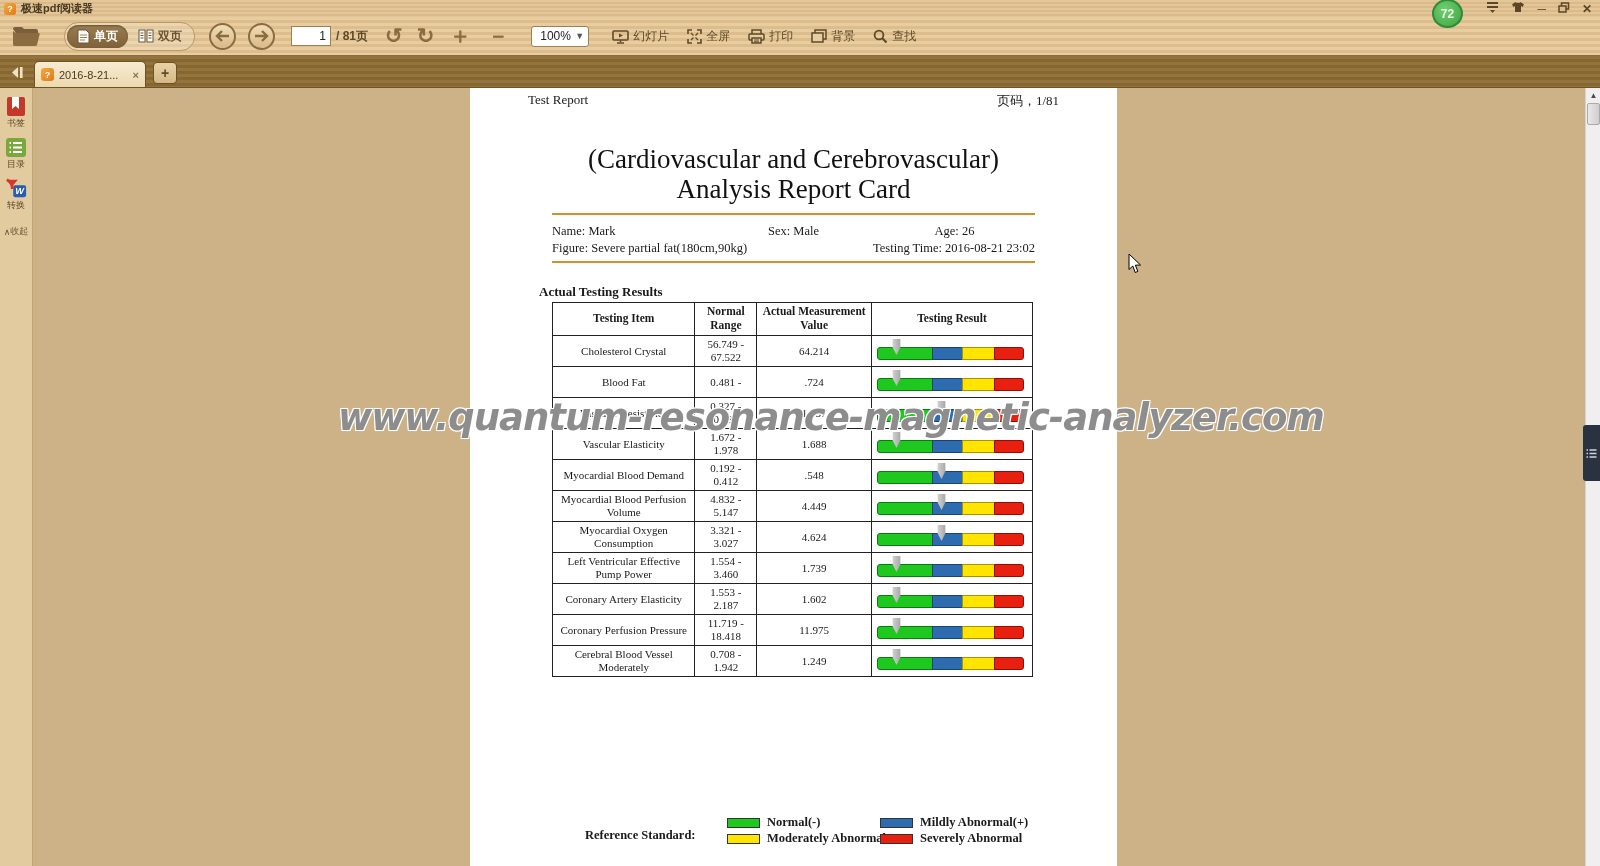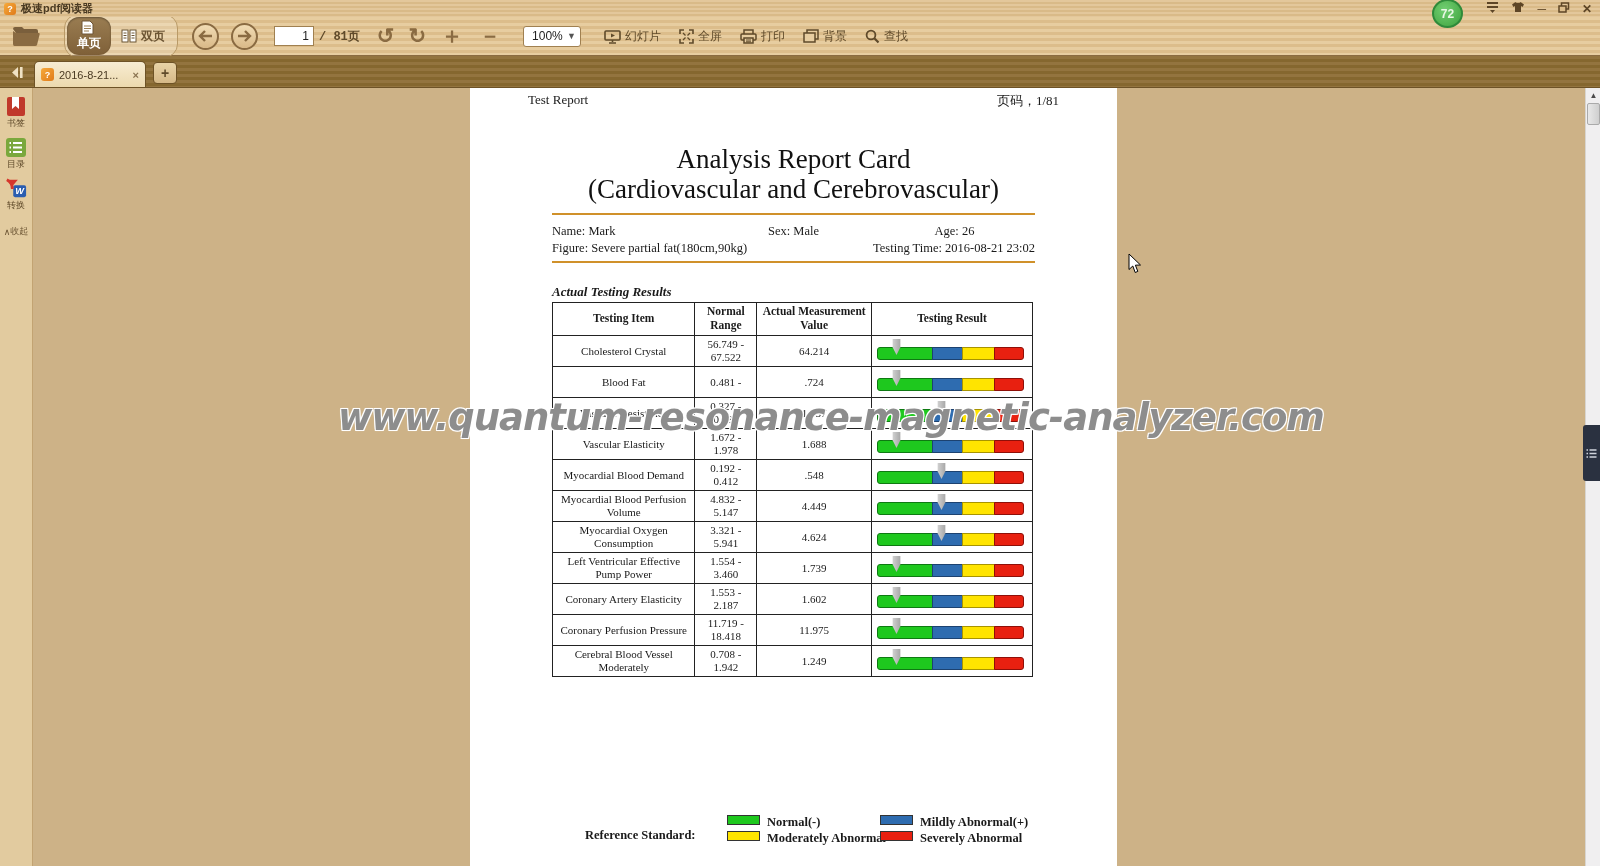--- a/index.html
+++ b/index.html
@@ -24,27 +24,27 @@
   .toolbar{ position:absolute; left:0; top:17px; width:1600px; height:39px;
     background:repeating-linear-gradient(180deg,#e7cda0 0 3px,#dcbd8b 3px 6px);
     border-bottom:1px solid #8a6b42; display:flex; align-items:center; z-index:20; color:#5f4a2a;}
   .tb-icon{ display:inline-flex; align-items:center; justify-content:center; }
   .tb-label{ font-size:12px; font-weight:normal; color:#5f4a2a; margin-left:4px;}
   .tb-btn{ display:flex; align-items:center; margin:0 9px; cursor:default;}
   .folder-btn{ margin-left:12px; margin-right:16px;}
   .pill-group{ display:flex; align-items:center; background:rgba(255,255,255,.18); border:1px solid #b99a67;
     border-radius:14px; padding:2px; margin:0 8px;}
   .pill{ display:flex; align-items:center; padding:3px 10px; border-radius:12px; font-size:12px; font-weight:bold;}
-  .pill.active{ background:linear-gradient(180deg,#9a7d52,#7f6038); color:#fff; box-shadow:inset 0 1px 2px rgba(0,0,0,.35);flex-direction:column;}
+  .pill.active{ background:linear-gradient(180deg,#9a7d52,#7f6038); color:#fff; box-shadow:inset 0 1px 2px rgba(0,0,0,.35);}
   .pill.inactive{ color:#6b5433; }
   .nav-circle{ width:27px; height:27px; border-radius:50%; border:2px solid #8a6b42;
     background:linear-gradient(180deg,#f1dcb4,#d9b988); display:flex; align-items:center; justify-content:center; margin:0 6px;}
   .page-box{ width:40px; height:20px; background:#fff; border:1px solid #a08050; font-size:12px;
     text-align:right; padding:2px 4px; color:#222; margin-left:10px;}
-  .page-total{ font-size:12px; font-weight:bold; margin:0 10px 0 5px; color:#5f4a2a;font-family:Liberation Mono, monospace;}
+  .page-total{ font-size:12px; font-weight:bold; margin:0 10px 0 5px; color:#5f4a2a;}
   .rot{ font-size:21px; font-weight:bold; color:#8a6b42; margin:0 7px; line-height:20px;}
   .pm{ font-size:22px; font-weight:bold; color:#8a6b42; margin:0 8px; line-height:18px;}
   .zoom-select{ width:58px; height:21px; background:#fff; border:1px solid #a08050; border-radius:3px;
     font-size:12px; color:#222; display:flex; align-items:center; justify-content:space-between;
     padding:0 4px 0 8px; margin:0 14px;}
   .zoom-caret{ font-size:9px; color:#555; }
 
   
   .tabbar{ position:absolute; left:0; top:56px; width:1600px; height:32px;
     background:repeating-linear-gradient(180deg,#93743f 0 3px,#85672f 3px 6px);
@@ -84,39 +84,39 @@
     font-family:"Liberation Serif", serif; color:#1a1a1a;}
   .doc-header{ position:absolute; top:4px; left:58px; right:58px; display:flex; justify-content:space-between;
     font-size:13px;}
   .doc-title{ position:absolute; top:56px; left:0; width:100%; text-align:center; font-size:27px; line-height:30px; color:#111;}
   .gold-rule{ position:absolute; left:82px; width:483px; height:2px; background:#d0912a;}
   .rule1{ top:125px;} .rule2{ top:173px;}
   .info-row1{ position:absolute; top:136px; left:82px; width:483px; display:grid;
     grid-template-columns:1fr 1fr 1fr; font-size:12.5px;}
   .info-row1 .c{ text-align:center;} .info-row1 .r{ text-align:center;}
   .info-row2{ position:absolute; top:153px; left:82px; width:483px; display:flex; justify-content:space-between; font-size:12.5px;}
-  .section-title{ position:absolute; top:196px; left:82px; font-size:13px; font-weight:bold;font-style:italic;}
+  .section-title{ position:absolute; top:196px; left:69px; font-size:13px; font-weight:bold;}
 
   table.results{ position:absolute; top:214px; left:82px; width:481px; border-collapse:collapse;}
   table.results th, table.results td{ border:1px solid #222; text-align:center; vertical-align:middle;}
   table.results th{ font-size:11.5px; font-weight:bold; padding:2px; height:33px; line-height:1.2;}
   table.results td{ font-size:11px; height:31px; padding:1px 3px; line-height:1.18;}
   col.c1{width:143px;} col.c2{width:62px;} col.c3{width:115px;} col.c4{width:161px;}
   td.range-cell{ font-size:10.5px;}
   .bar-wrap{ position:relative; width:150px; height:20px; margin:0 auto;}
   .bar{ position:absolute; left:0; bottom:1px; width:100%; height:13px; display:flex;}
   .seg{ height:100%; border:1px solid rgba(0,0,0,.55); margin-left:-1px;}
   .seg:first-child{ margin-left:0;}
   .marker{ position:absolute; top:-2px; width:12px; height:16px;
     background:linear-gradient(90deg,#d9d9d9,#9a9a9a); filter:drop-shadow(0 0 1px #222);
     clip-path:polygon(18% 0,82% 0,82% 52%,50% 100%,18% 52%); z-index:2;}
 
   .legend{ position:absolute; top:726px; left:0; width:647px; font-size:12.5px; font-weight:bold;}
   .legend-label{ position:absolute; left:115px; top:14px;}
-  .legend-item{ position:absolute; display:flex; align-items:flex-start; gap:7px;}
+  .legend-item{ position:absolute; display:flex; align-items:center; gap:7px;}
   .legend-sw{ width:33px; height:10px; border:1px solid #333;}
   .li-0{ left:257px; top:1px;} .li-1{ left:410px; top:1px;}
   .li-2{ left:257px; top:17px;} .li-3{ left:410px; top:17px;}
 
   
   .watermark{ position:absolute; left:338px; top:308px; width:830px; z-index:10;
     font-family:"DejaVu Sans", sans-serif; font-weight:bold; font-style:italic; font-size:37px;
     letter-spacing:-1px; color:rgba(125,125,125,.88); white-space:nowrap;
     text-shadow:0 0 2px #fff, 1px 1px 0 #fff, -1px -1px 0 #fff, 1px -1px 0 #fff, -1px 1px 0 #fff;}
 
@@ -319,22 +319,22 @@
           <span>收起</span>
       </div>
     </div>
 
     <div class="page">
       <div class="doc-header">
         <span>Test Report</span>
         <span>页码，1/81</span>
       </div>
       <div class="doc-title">
+        <div>(Cardiovascular and Cerebrovascular)</div>
         <div>Analysis Report Card</div>
-        <div>(Cardiovascular and Cerebrovascular)</div>
       </div>
       <div class="gold-rule rule1"></div>
       <div class="info-row1">
         <span>Name: Mark</span>
         <span class="c">Sex: Male</span>
         <span class="r">Age: 26</span>
       </div>
       <div class="info-row2">
         <span>Figure: Severe partial fat(180cm,90kg)</span>
         <span>Testing Time: 2016-08-21 23:02</span>
@@ -456,21 +456,21 @@
                     <div class="seg" style="width: 22%; background: rgb(255, 228, 0); border-color: rgb(168, 148, 0);"></div>
                     <div class="seg" style="width: 20%; background: rgb(232, 32, 16); border-color: rgb(143, 15, 8); border-radius: 0px 3px 3px 0px;"></div>
                   </div>
         <div class="marker" style="left: calc(43% - 6px);"></div>
       </div>
     </td>
   </tr>
 
   <tr>
     <td>Myocardial Oxygen Consumption</td>
-    <td class="range-cell">3.321 - 5.941</td>
+    <td class="range-cell">3.321 - 3.027</td>
     <td>4.624</td>
     <td>
       <div class="bar-wrap">
         <div class="bar">
                     <div class="seg" style="width: 37%; background: rgb(30, 200, 30); border-color: rgb(14, 122, 18); border-radius: 3px 0px 0px 3px;"></div>
                     <div class="seg" style="width: 21%; background: rgb(46, 108, 176); border-color: rgb(28, 66, 112);"></div>
                     <div class="seg" style="width: 22%; background: rgb(255, 228, 0); border-color: rgb(168, 148, 0);"></div>
                     <div class="seg" style="width: 20%; background: rgb(232, 32, 16); border-color: rgb(143, 15, 8); border-radius: 0px 3px 3px 0px;"></div>
                   </div>
         <div class="marker" style="left: calc(43% - 6px);"></div>

